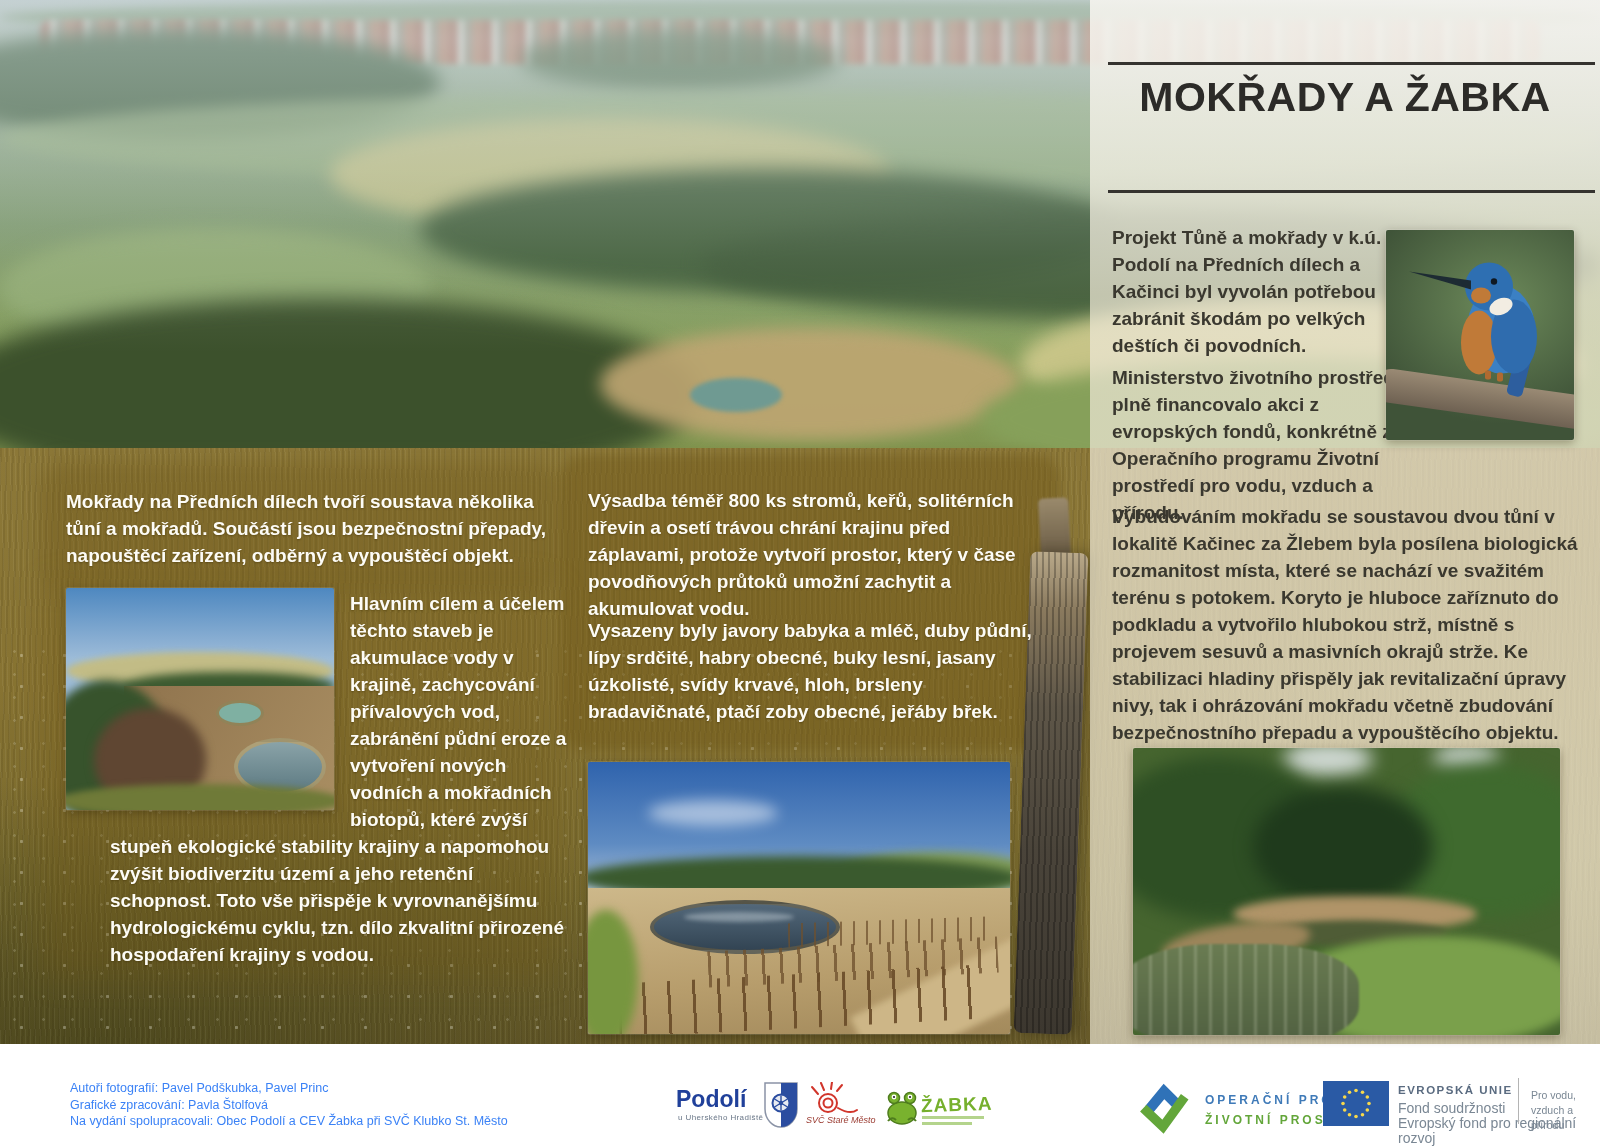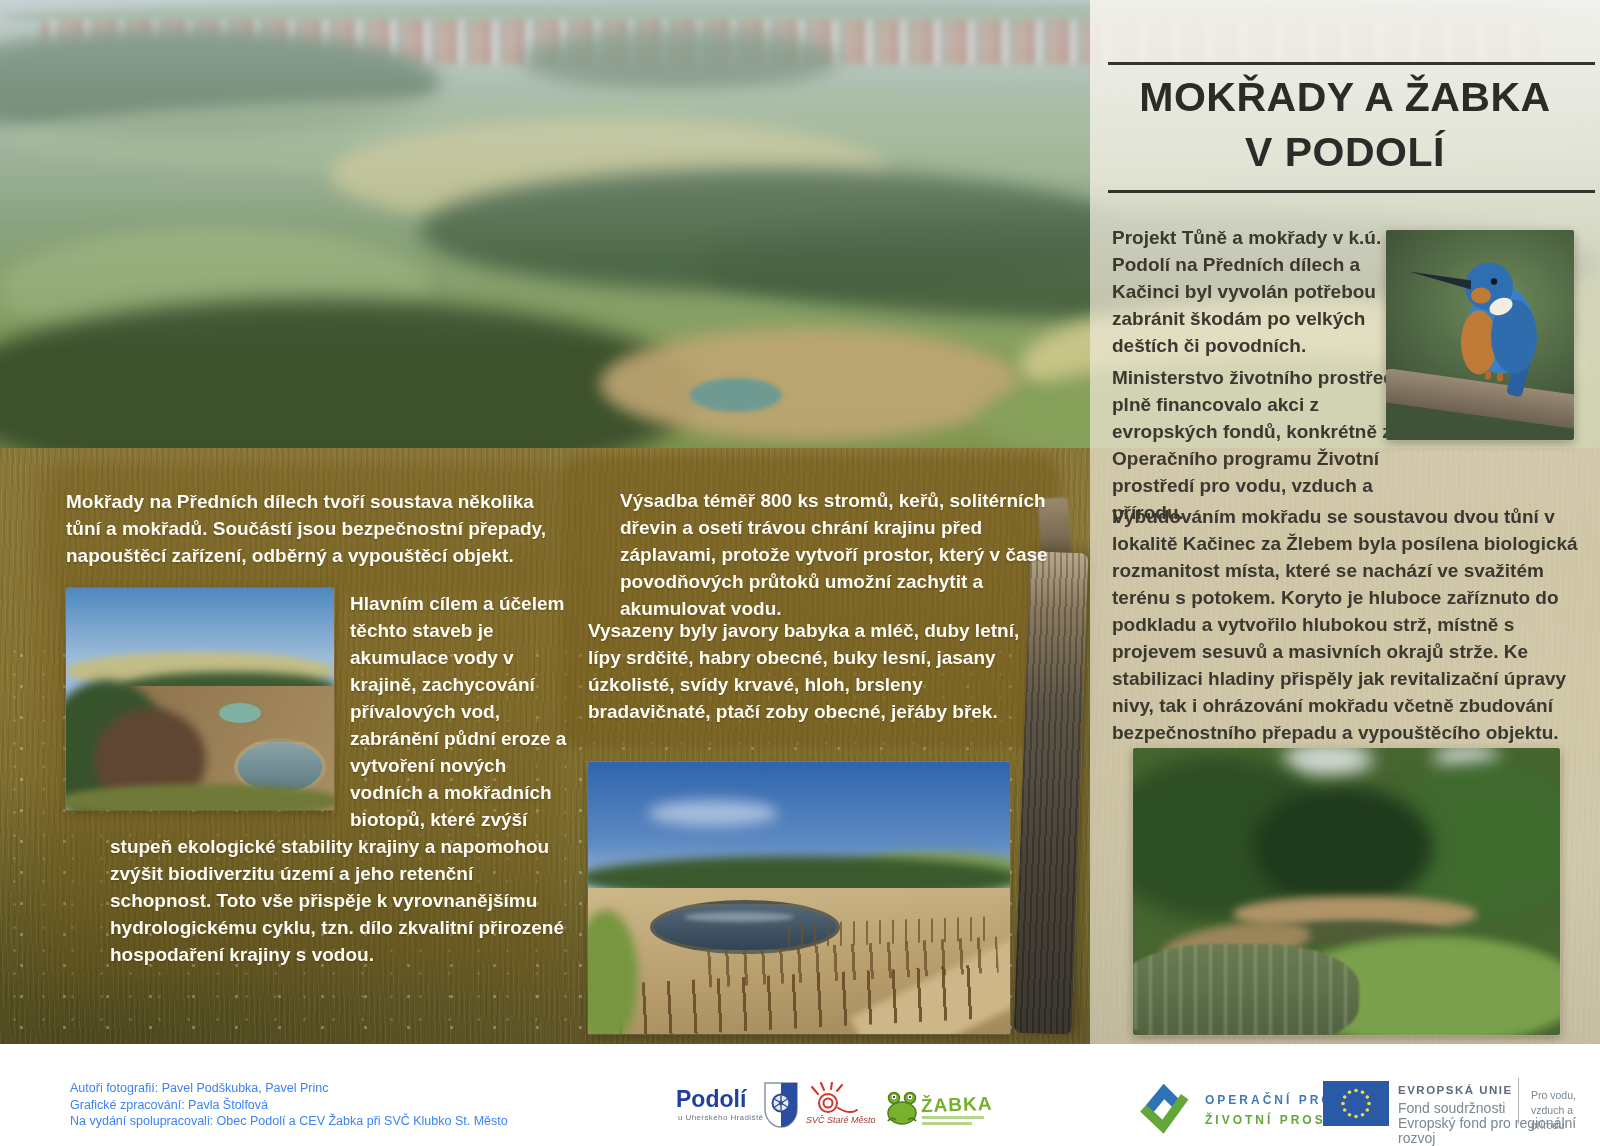--- a/index.html
+++ b/index.html
@@ -113,21 +113,20 @@
   <div class="tint" style="left:40px;top:580px;width:520px;height:400px;background:rgba(110,86,22,.28);filter:blur(14px);"></div>
 
   <div class="post-top"></div>
   <div class="post"></div>
 
   <div class="rpanel"></div>
 
   <div class="title-rule" style="top:62px;"></div>
   <div class="title">
     <div>MOKŘADY A ŽABKA</div>
-    <div>V PODOLÍ</div>
   </div>
   <div class="title-rule" style="top:190px;"></div>
 
   <p class="dtext" style="left:1112px;top:224px;width:272px;">Projekt Tůně a mokřady v k.ú. Podolí na Předních dílech a Kačinci byl vyvolán potřebou zabránit škodám po velkých deštích či povodních.</p>
   <p class="dtext" style="left:1112px;top:364px;width:312px;">Ministerstvo životního prostředí plně financovalo akci z evropských fondů, konkrétně z Operačního programu Životní prostředí pro vodu, vzduch a přírodu.</p>
   <p class="dtext" style="left:1112px;top:503px;width:476px;">Vybudováním mokřadu se soustavou dvou tůní v lokalitě Kačinec za Žlebem byla posílena biologická rozmanitost místa, které se nachází ve svažitém terénu s potokem. Koryto je hluboce zaříznuto do podkladu a vytvořilo hlubokou strž, místně s projevem sesuvů a masivních okrajů strže. Ke stabilizaci hladiny přispěly jak revitalizační úpravy nivy, tak i ohrázování mokřadu včetně zbudování bezpečnostního přepadu a vypouštěcího objektu.</p>
 
   <div class="photo photo-king">
     <div style="position:absolute;left:-12px;top:152px;width:220px;height:34px;border-radius:16px;transform:rotate(8deg);background:linear-gradient(180deg,#9a8a74,#6e6152);"></div>
     <svg width="135" height="160" viewBox="-35 0 135 155" style="position:absolute;left:20px;top:22px;">
@@ -153,22 +152,22 @@
       <div style="position:absolute;left:58px;top:98px;width:212px;height:126px;background:linear-gradient(120deg,#8f734d,#a98e62);"></div>
       <div class="blob" style="left:-22px;top:92px;width:126px;height:142px;background:#37532c;filter:blur(5px);"></div>
       <div class="blob" style="left:28px;top:120px;width:112px;height:104px;background:#5f4632;filter:blur(5px);"></div>
       <div style="position:absolute;left:150px;top:112px;width:42px;height:20px;border-radius:50%;background:#7fb0a2;border:3px solid rgba(150,120,70,.8);"></div>
       <div style="position:absolute;left:168px;top:150px;width:84px;height:50px;border-radius:50%;background:linear-gradient(180deg,#8aa3a8,#5d7a82);border:4px solid rgba(190,160,100,.7);"></div>
       <div class="blob" style="left:-10px;top:196px;width:288px;height:34px;background:#6f7a38;filter:blur(3px);"></div>
     </div>
     <span>Hlavním cílem a účelem těchto staveb je akumulace vody v krajině, zachycování přívalových vod, zabránění půdní eroze a vytvoření nových vodních a mokřadních biotopů, které zvýší stupeň ekologické stability krajiny a napomohou zvýšit biodiverzitu území a jeho retenční schopnost. Toto vše přispěje k vyrovnanějšímu hydrologickému cyklu, tzn. dílo zkvalitní přirozené hospodaření krajiny s vodou.</span>
   </div>
 
-  <p class="wtext" style="left:620px;top:487px;width:446px;">Výsadba téměř 800 ks stromů, keřů, solitérních dřevin a osetí trávou chrání krajinu před záplavami, protože vytvoří prostor, který v čase povodňových průtoků umožní zachytit a akumulovat vodu.</p>
-  <p class="wtext" style="left:588px;top:617px;width:452px;">Vysazeny byly javory babyka a mléč, duby letní, lípy srdčité, habry obecné, buky lesní, jasany úzkolisté, svídy krvavé, hloh, brsleny bradavičnaté, ptačí zoby obecné, jeřáby břek.</p>
+  <p class="wtext" style="left:588px;top:487px;width:446px;">Výsadba téměř 800 ks stromů, keřů, solitérních dřevin a osetí trávou chrání krajinu před záplavami, protože vytvoří prostor, který v čase povodňových průtoků umožní zachytit a akumulovat vodu.</p>
+  <p class="wtext" style="left:588px;top:617px;width:452px;">Vysazeny byly javory babyka a mléč, duby půdní, lípy srdčité, habry obecné, buky lesní, jasany úzkolisté, svídy krvavé, hloh, brsleny bradavičnaté, ptačí zoby obecné, jeřáby břek.</p>
 
   <div class="photo photo-mid">
     <div class="blob" style="left:60px;top:38px;width:130px;height:26px;background:rgba(255,255,255,.5);filter:blur(7px);"></div>
     <div class="blob" style="left:250px;top:90px;width:200px;height:42px;background:#7e9a55;filter:blur(5px);"></div>
     <div class="blob" style="left:-10px;top:94px;width:442px;height:44px;background:#3a5a2e;filter:blur(5px);"></div>
     <div style="position:absolute;left:0;top:126px;width:422px;height:146px;background:linear-gradient(175deg,#cdb88a,#b79d6c 60%,#a38a5c);"></div>
     <div style="position:absolute;left:348px;top:118px;width:62px;height:230px;background:#cdb687;transform:rotate(64deg);filter:blur(3px);"></div>
     <div style="position:absolute;left:62px;top:138px;width:182px;height:46px;border-radius:50%;background:linear-gradient(180deg,#53687a,#324453);border:4px solid rgba(120,100,60,.5);"></div>
     <div style="position:absolute;left:96px;top:150px;width:110px;height:10px;border-radius:50%;background:rgba(220,230,235,.4);filter:blur(2px);"></div>
     <div style="position:absolute;left:200px;top:158px;width:200px;height:24px;transform:rotate(-2deg);opacity:.85;background:repeating-linear-gradient(90deg,rgba(110,80,45,.85) 0 2px,rgba(0,0,0,0) 2px 13px);"></div>

